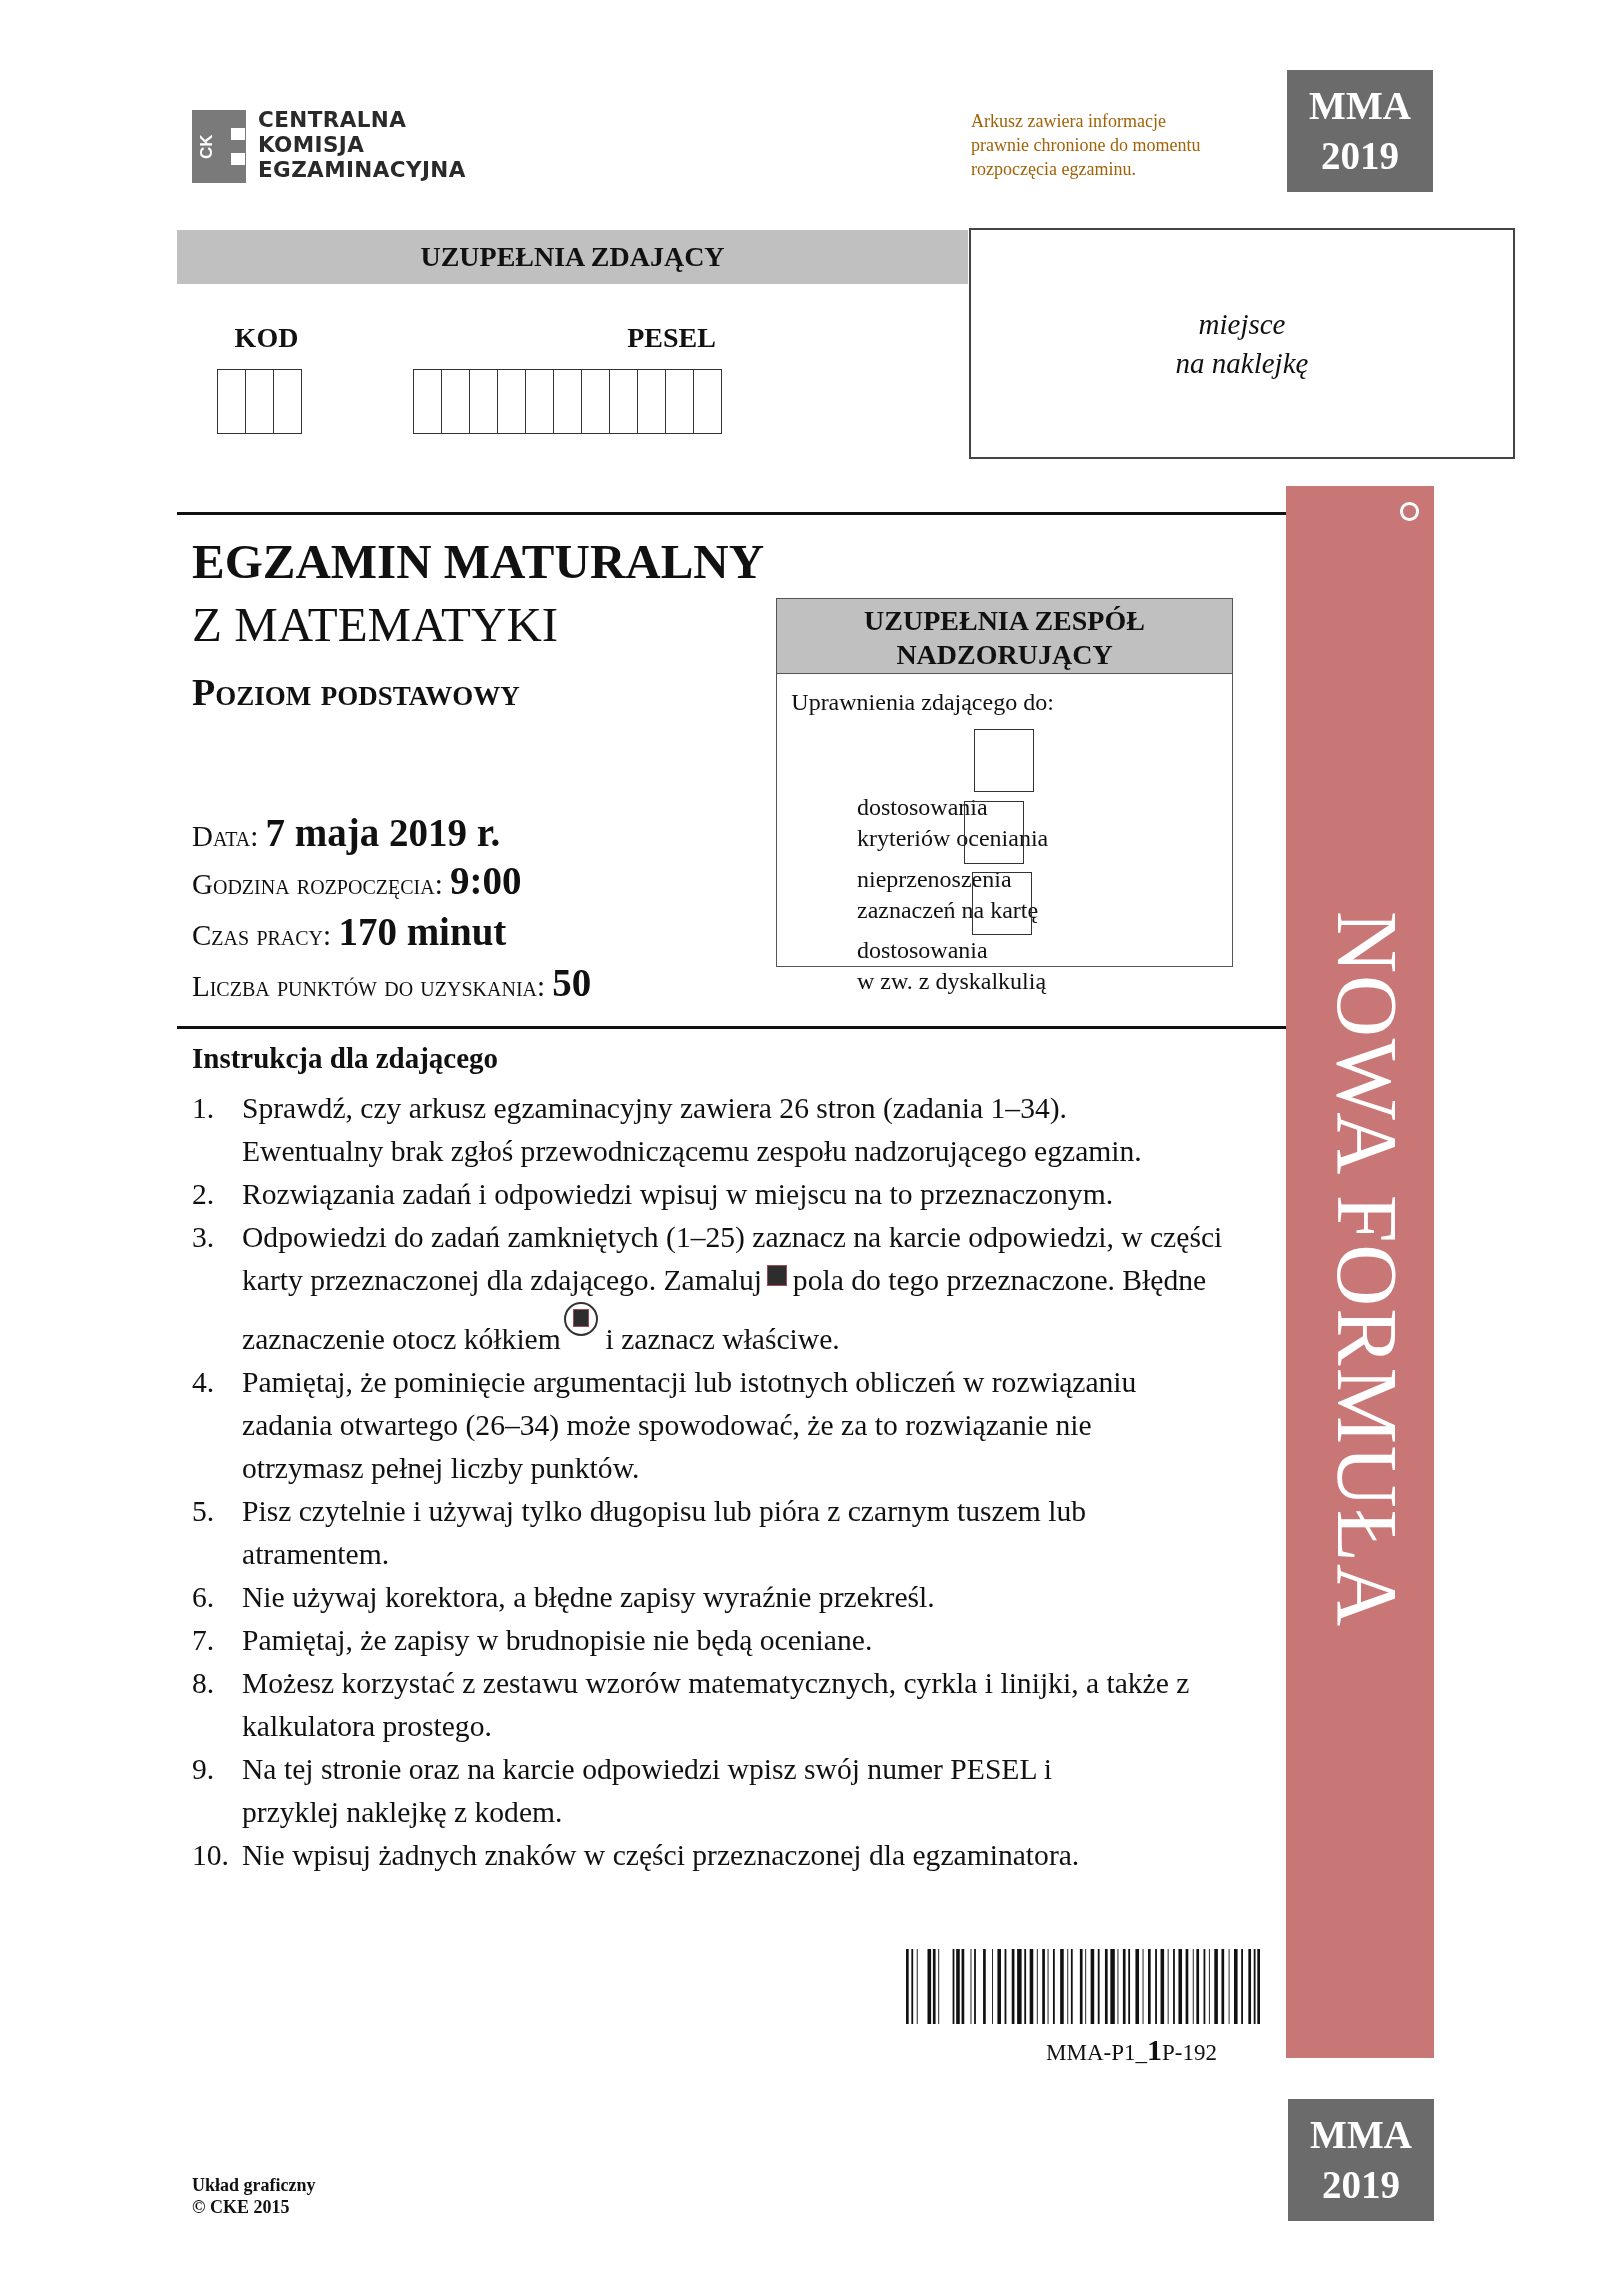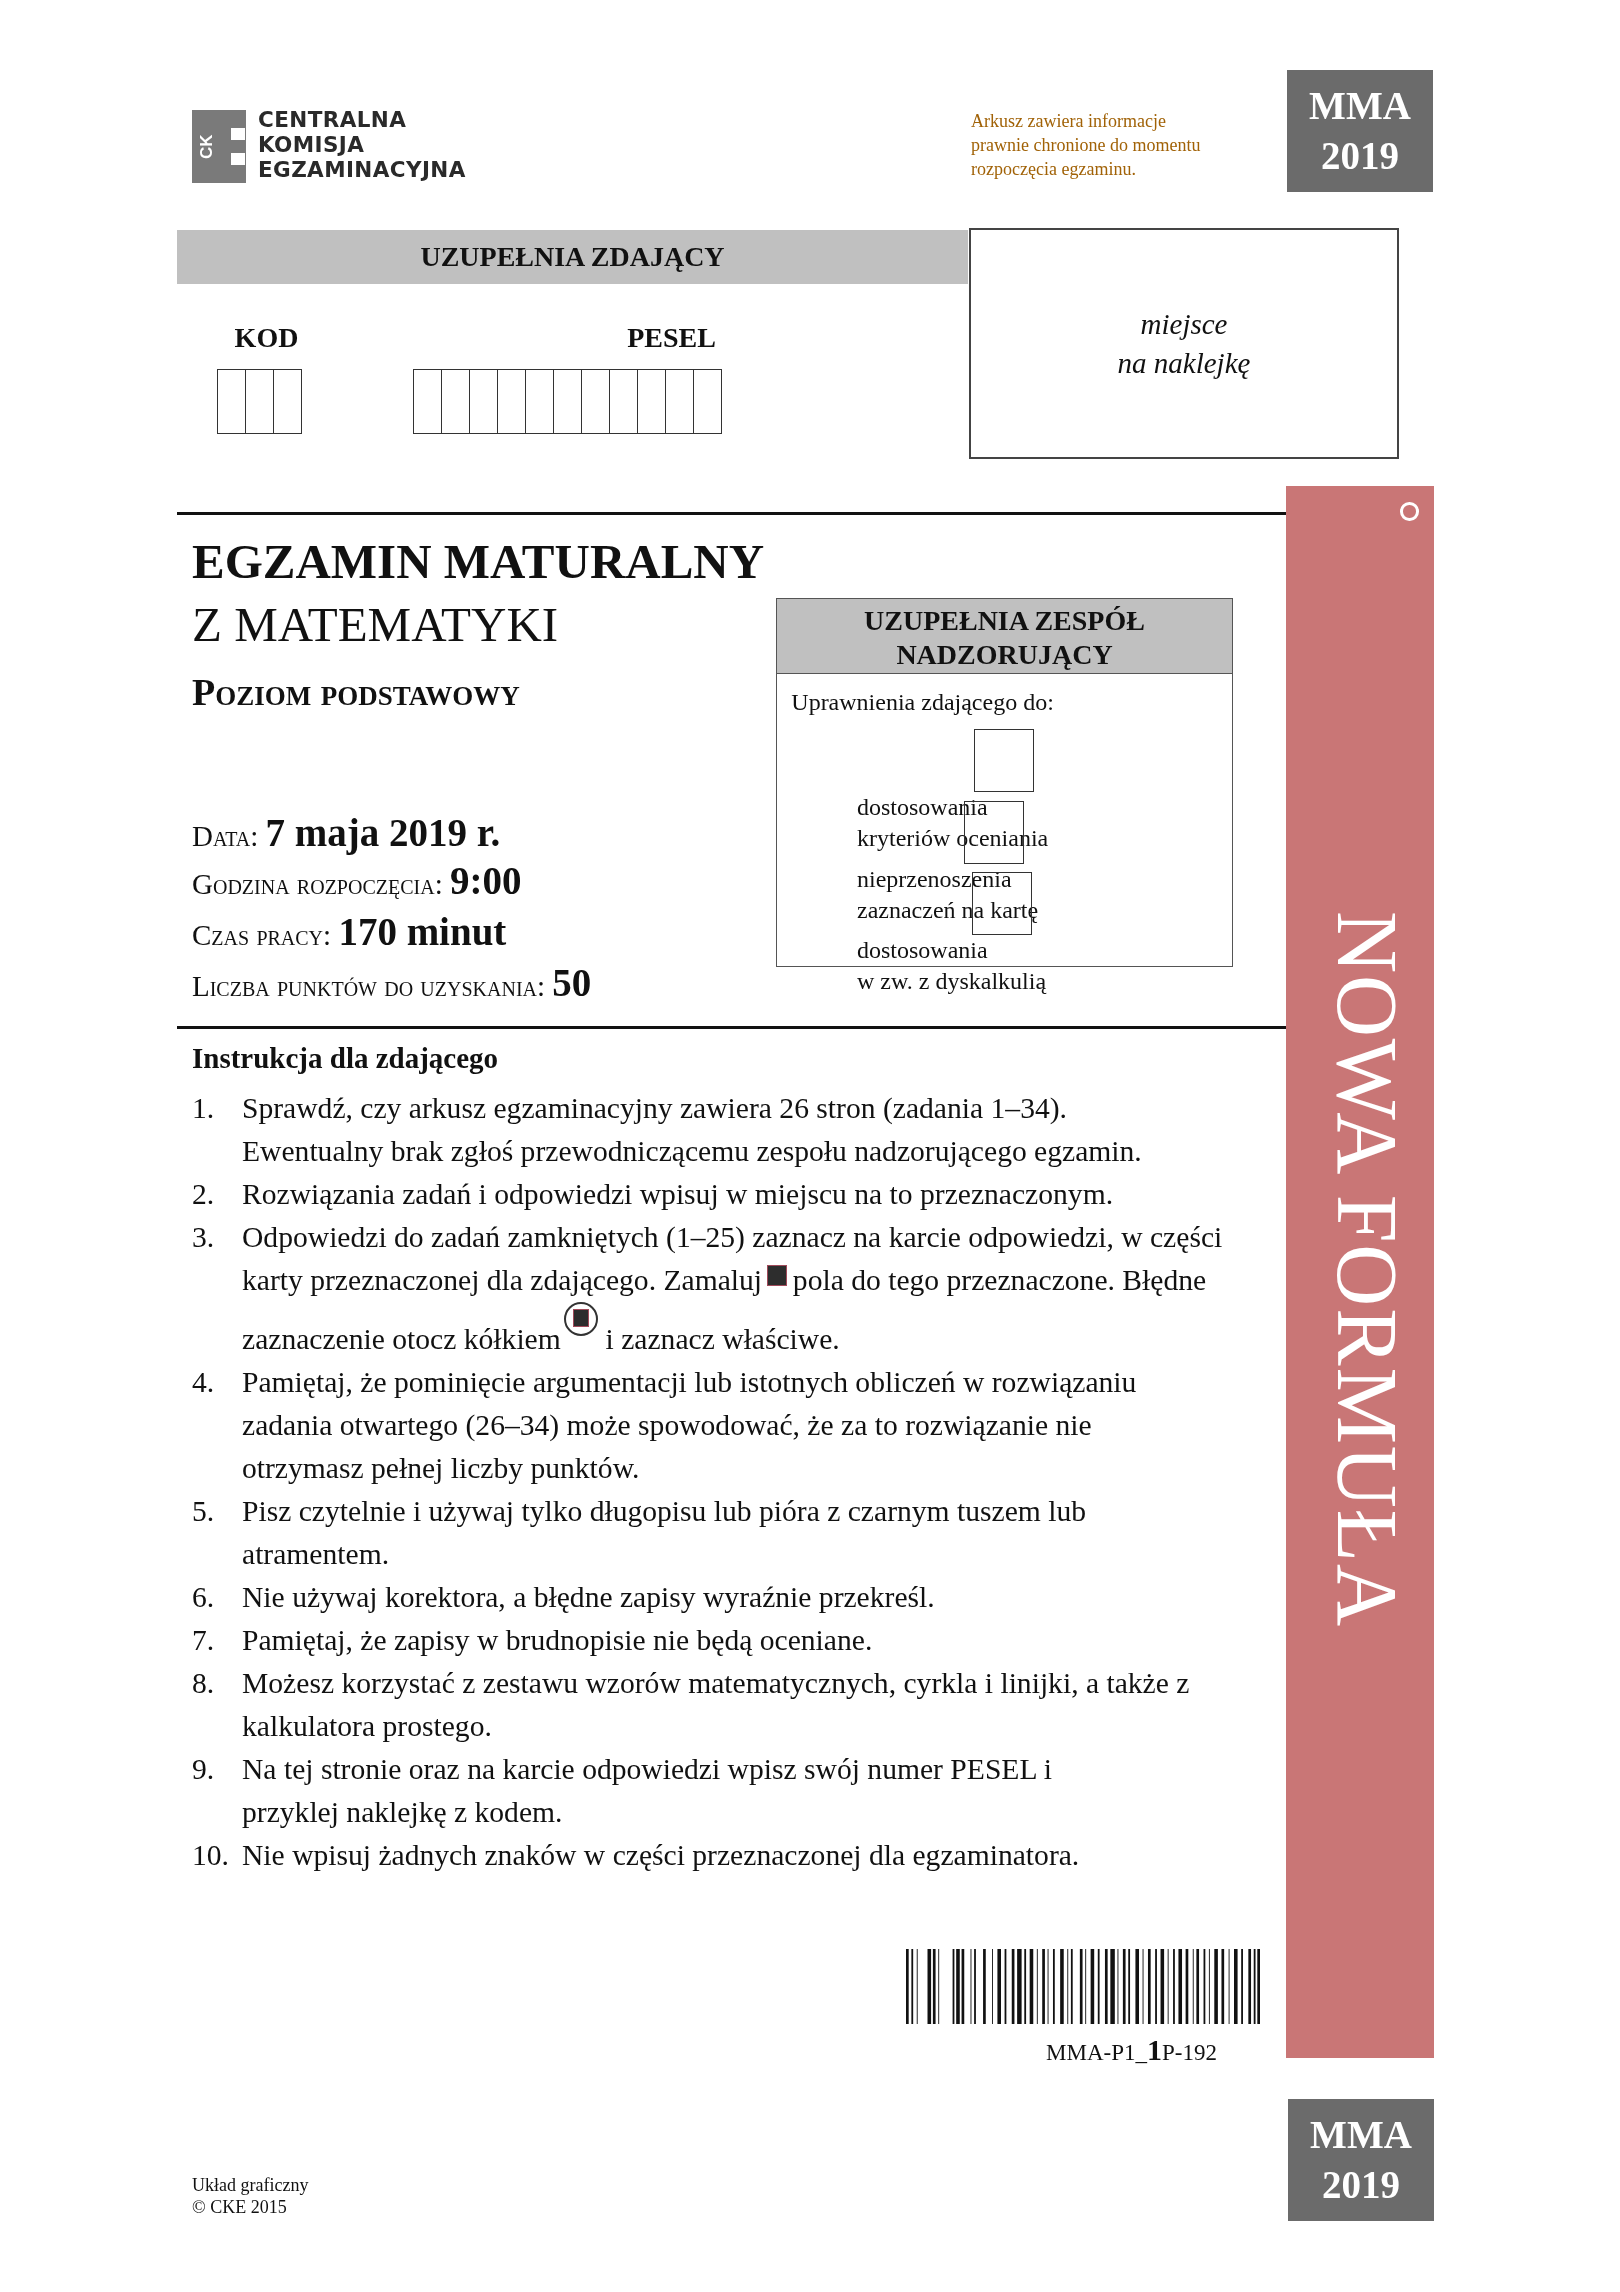--- a/index.html
+++ b/index.html
@@ -32,21 +32,21 @@
   .cand-header { left: 177px; top: 230px; width: 791px; height: 54px; background: #c0c0c0;
     font-weight: bold; font-size: 28px; text-align: center; line-height: 54px; }
   .kod-label { left: 204px; top: 322px; width: 125px; text-align: center; font-weight: bold; font-size: 28px; }
   .pesel-label { left: 537px; top: 322px; width: 269px; text-align: center; font-weight: bold; font-size: 28px; }
   .boxes { display: flex; border: 1.8px solid #333; }
   .boxes .cell { width: 27px; height: 63px; border-right: 1.8px solid #333; }
   .boxes .cell:last-child { border-right: none; }
   .kod-boxes { left: 217px; top: 369px; }
   .pesel-boxes { left: 413px; top: 369px; }
 
-  .sticker-box { left: 969px; top: 228px; width: 430px; height: 231px; border: 2.7px solid #444;
+  .sticker-box { left: 969px; top: 228px; width: 546px; height: 231px; border: 2.7px solid #444;
     display: flex; flex-direction: column; align-items: center; justify-content: center; box-sizing: border-box;
     font-style: italic; font-size: 29px; line-height: 39px; }
 
   .rule { height: 2.7px; background: #111; left: 177px; width: 1111px; }
   .rule-top { top: 512px; }
   .rule-bottom { top: 1026px; }
 
   
   .title1 { left: 192px; top: 532px; font-weight: bold; font-size: 49px; line-height: 59px; }
   .title2 { left: 192px; top: 595px; font-weight: normal; font-size: 49px; line-height: 59px; }
@@ -82,21 +82,21 @@
   .instr .num { width: 50px; flex: none; }
   .fill-sq { display: inline-block; width: 18px; height: 19.7px; background: #2d2d2d; border: 1.8px solid #a04a5a; vertical-align: 3.6px; margin: 0 5.4px; }
   .fill-circ { display: inline-block; width: 30px; height: 30px; border: 2.7px solid #333; border-radius: 50%; position: relative; vertical-align: 12.5px; margin: 0 7.2px 0 3.6px; }
   .fill-circ::after { content: ""; position: absolute; left: 6.3px; top: 5.4px; width: 14.3px; height: 16px; background: #2d2d2d; border: 1.8px solid #a04a5a; }
 
   
   .barcode { left: 906px; top: 1949px; width: 354px; height: 75px; }
   .barcode-text { left: 1046px; top: 2033px; font-size: 23px; }
   .barcode-text .big { font-weight: bold; font-size: 30px; }
 
-  .footer-note { left: 192px; top: 2174px; font-size: 18px; line-height: 22.4px; }
+  .footer-note { left: 192px; top: 2174px; font-size: 18px; line-height: 22.4px; font-weight: bold; }
 </style>
 </head>
 <body>
 
 <div class="abs logo-mark">
   <div class="ck">CK</div>
   <div class="notch1"></div>
   <div class="notch2"></div>
 </div>
 <div class="abs logo-text">

